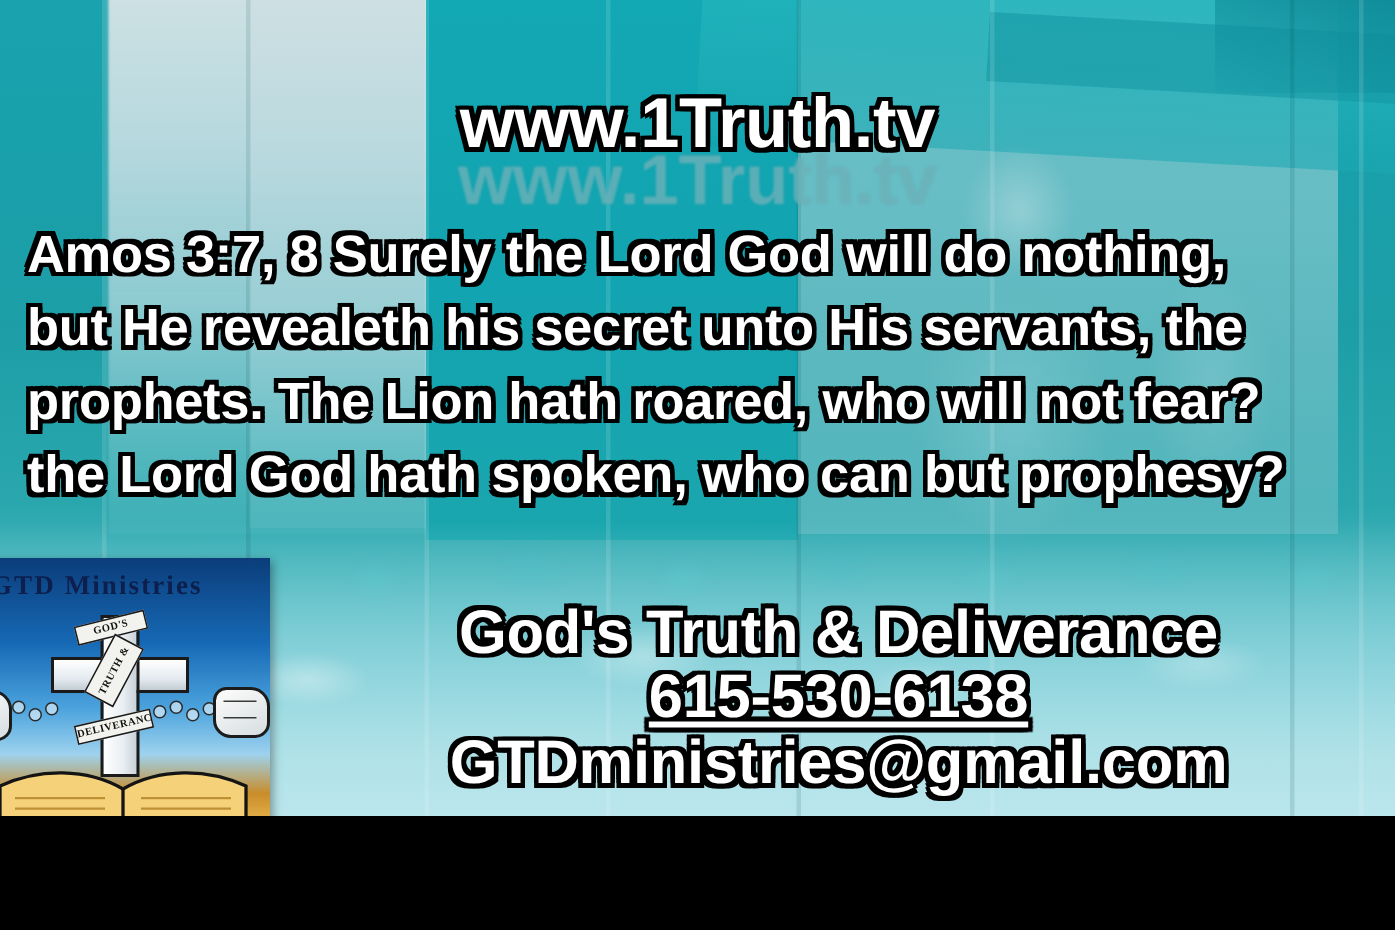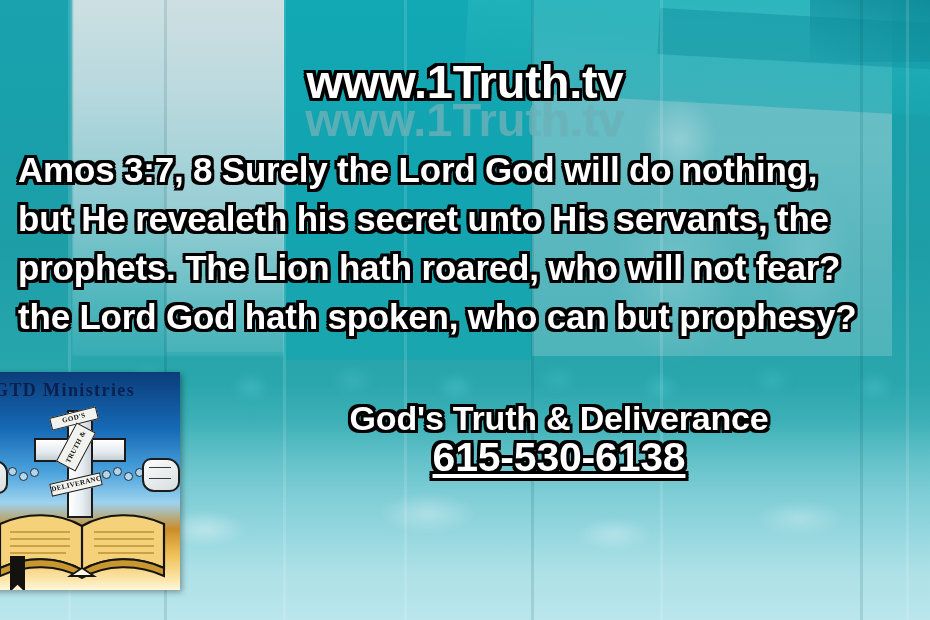--- a/index.html
+++ b/index.html
@@ -3,21 +3,21 @@
 <meta charset="utf-8">
 <style>
   html, body {
     margin: 0;
     padding: 0;
     background: #000;
   }
   #stage {
     position: relative;
     width: 930px;
-    height: 620px;
+    height: 544px;
     overflow: hidden;
     font-family: "Liberation Sans", sans-serif;
     background: #18a0ab;
   }
 
   
   .bg-base {
     position: absolute;
     inset: 0;
     background: linear-gradient(180deg,
@@ -207,21 +207,21 @@
   }
 
   #contact {
     position: absolute;
     left: 188px; top: 400px;
     width: 742px;
     text-align: center;
     z-index: 6;
   }
   #contact .cline { display: block; line-height: 1.06; }
-  #contact .c1 { font-size: 34px; }
+  #contact .c1 { font-size: 41px; }
   #contact .c2 { font-size: 41px; text-decoration: underline; }
   #contact .c3 { font-size: 41px; }
 
   
   #logo-card {
     position: absolute;
     left: -16px; top: 372px;
     width: 196px; height: 218px;
     overflow: hidden;
     box-shadow: 2px 2px 6px rgba(0,0,0,0.35);
@@ -364,20 +364,21 @@
   <div id="scripture">
     <span class="line otext">Amos 3:7, 8 Surely the Lord God will do nothing,</span>
     <span class="line otext">but He revealeth his secret unto His servants, the</span>
     <span class="line otext">prophets. The Lion hath roared, who will not fear?</span>
     <span class="line otext">the Lord God hath spoken, who can but prophesy?</span>
   </div>
 
   <div id="contact">
     <span class="cline c1 otext">God's Truth &amp; Deliverance</span>
     <span class="cline c2 otext">615-530-6138</span>
+    <span class="cline c3 otext">GTDministries@gmail.com</span>
   </div>
 
   <div id="logo-card">
     <div id="logo-title">GTD Ministries</div>
 
     <div class="chain" style="left:2px; top:96px; width:64px;">
 
       <span style="left:11px; top:3px;"></span>
       <span style="left:22px; top:-1px;"></span>
       <span style="left:33px; top:4px;"></span>

